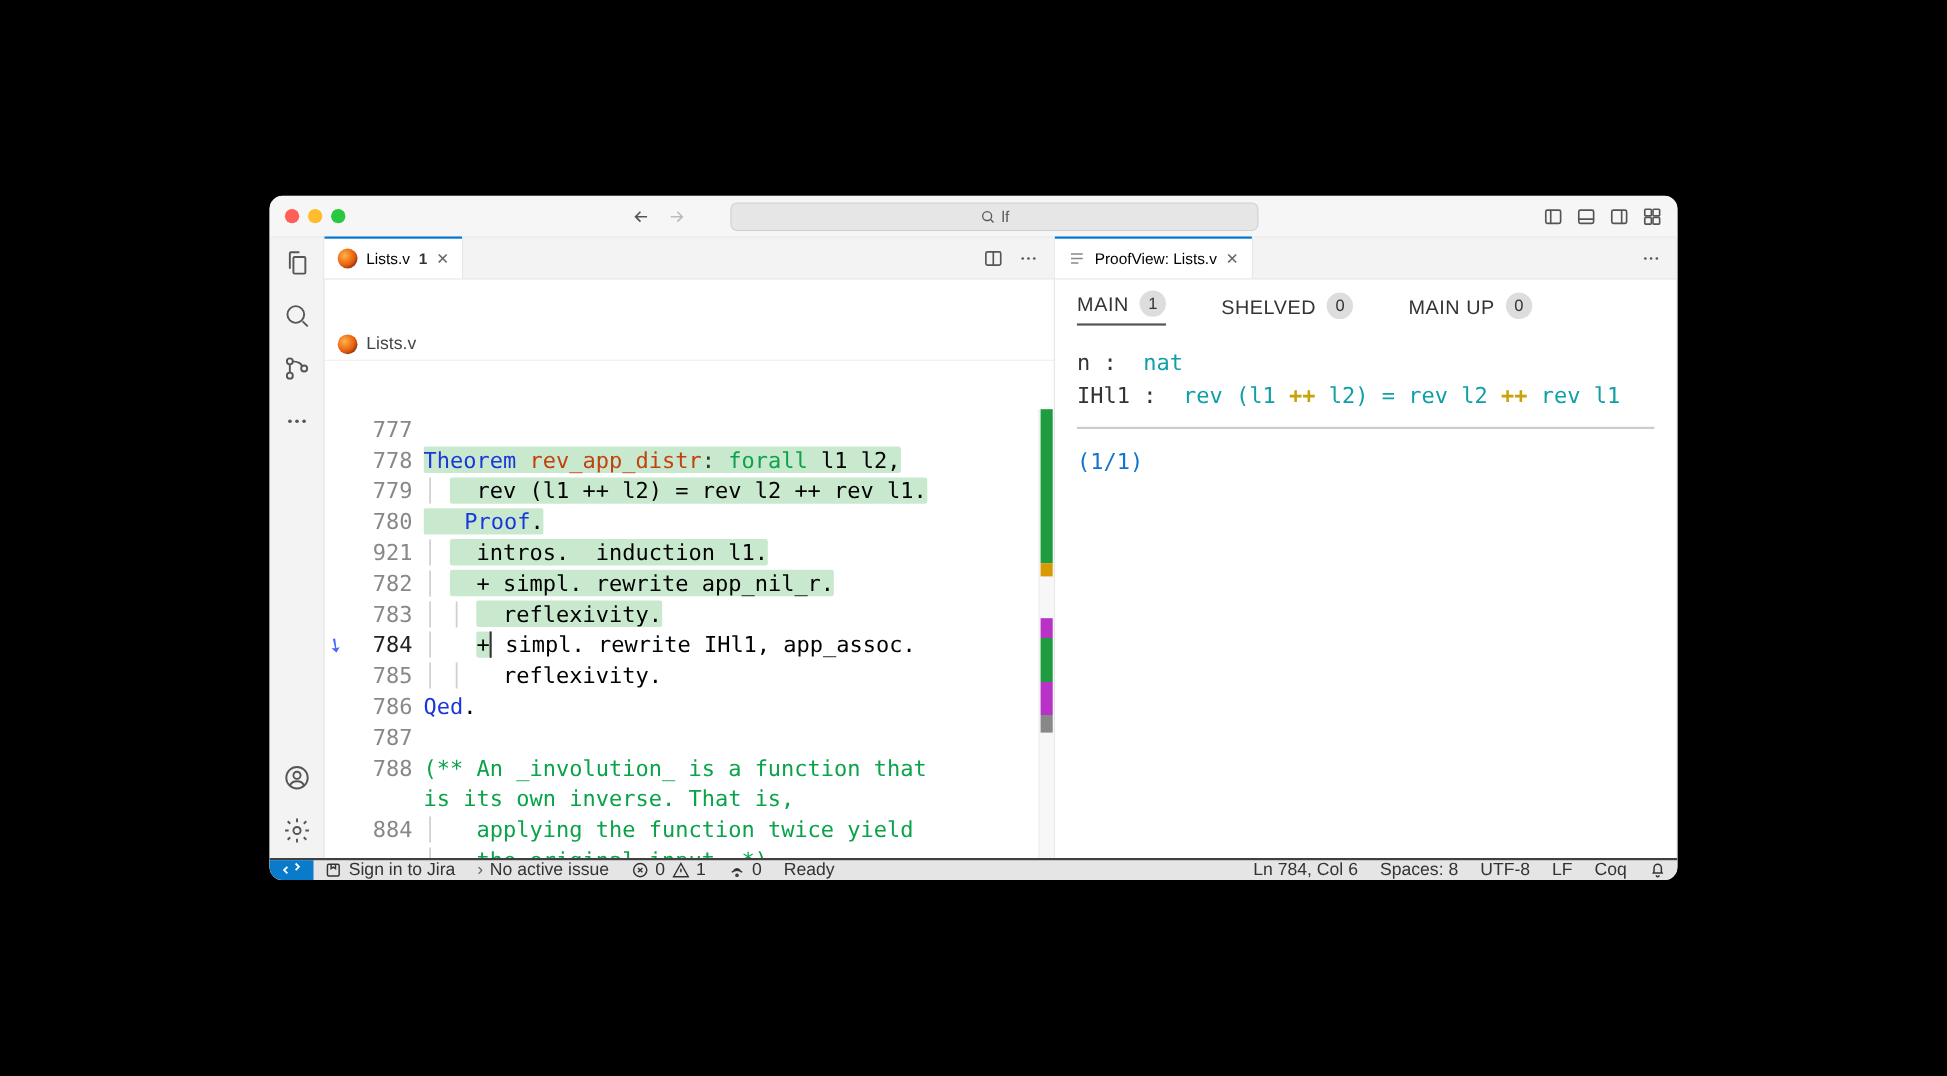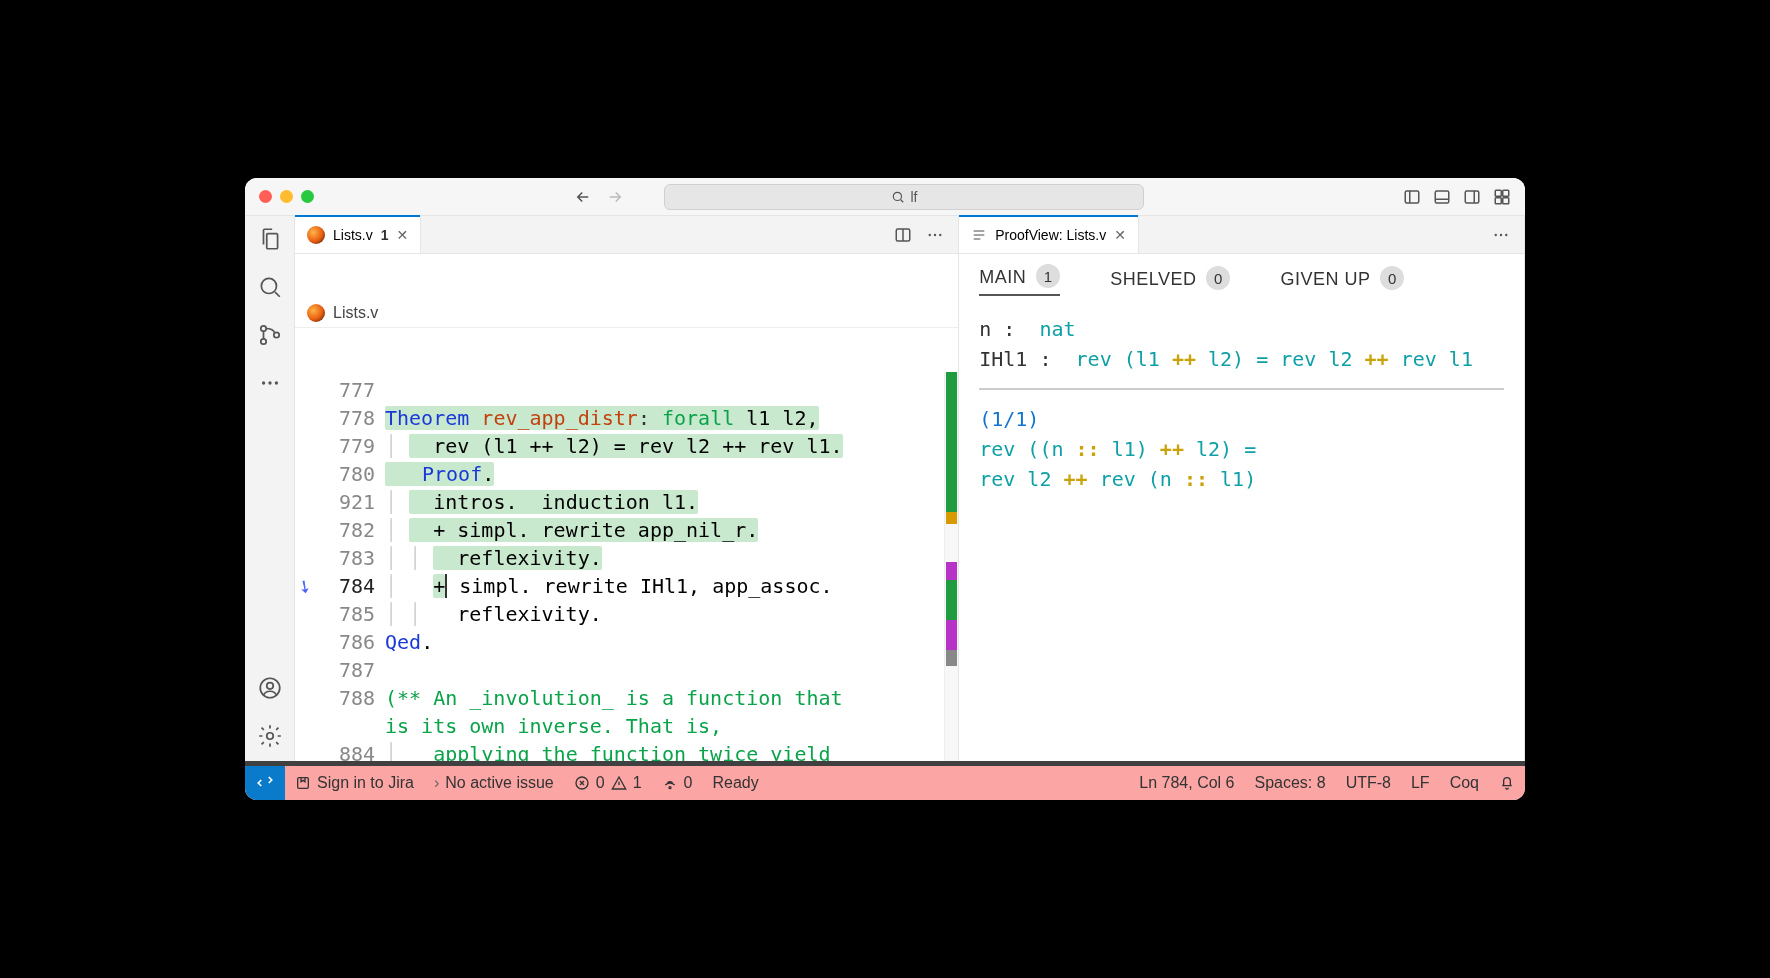--- a/index.html
+++ b/index.html
@@ -121,21 +121,21 @@
   .badge { background:#ddd; color:#333; border-radius:999px; min-width:24px; height:24px; display:inline-flex; align-items:center; justify-content:center; font-size:15px; padding:0 6px;}
   .proof-body { flex:1; padding:10px 20px; font-family: ui-monospace, Menlo, monospace; font-size:20px; line-height:30px; overflow:auto; }
   .hyp-name { color:#333; }
   .type { color:#0e9fa7; }
   .op { color:#caa30a; font-weight:600; }
   .sep { border:none; border-top:2px solid #ccc; margin:14px 0; }
   .goalnum { color:#1274d0; }
   .goal .type { color:#0e9fa7; }
   
   .statusbar {
-    height:39px; background:#fca5a5; border-top:5px solid #404040;
+    height:20px; background:#e5e5e5; border-top:2px solid #404040;
     display:flex; align-items:center; font-size:16px; color:#333;
   }
   .status-remote { width:40px; height:100%; background:#0a7aca; color:#fff; display:flex; align-items:center; justify-content:center; }
   .status-item { display:flex; align-items:center; gap:6px; padding:0 10px; }
   .status-right { margin-left:auto; display:flex; }
   svg { display:block; }
 </style>
 </head>
 <body>
 
@@ -342,30 +342,29 @@
         <div class="proof-header">
           <div class="proof-tab active">
             <span>MAIN</span>
             <span class="badge">1</span>
           </div>
           <div class="proof-tab">
             <span>SHELVED</span>
             <span class="badge">0</span>
           </div>
           <div class="proof-tab">
-            <span>GIVEN UP</span>
+            <span>MAIN UP</span>
             <span class="badge">0</span>
           </div>
         </div>
         <div class="proof-body" id="proof-body">
             <div><span class="hyp-name">n :</span>&nbsp;&nbsp;<span class="type">nat</span></div>
             <div><span class="hyp-name">IHl1 :</span>&nbsp;&nbsp;<span class="type">rev (l1 <span class="op">++</span> l2) = rev l2 <span class="op">++</span> rev l1</span></div>
             <hr class="sep">
             <div class="goalnum">(1/1)</div>
-            <div class="goal"><span class="type">rev ((n <span class="op">::</span> l1) <span class="op">++</span> l2) =<br>rev l2 <span class="op">++</span> rev (n <span class="op">::</span> l1)</span></div>
           </div>
       </div>
     </div>
   </div>
 
   <div class="statusbar">
     <div class="status-remote">
       <svg width="18" height="18" viewBox="0 0 24 24" fill="none" stroke="currentColor" stroke-width="2.2">
           <path d="M7 8l-4 4 4 4M17 4l4 4-4 4"></path>
         </svg>

